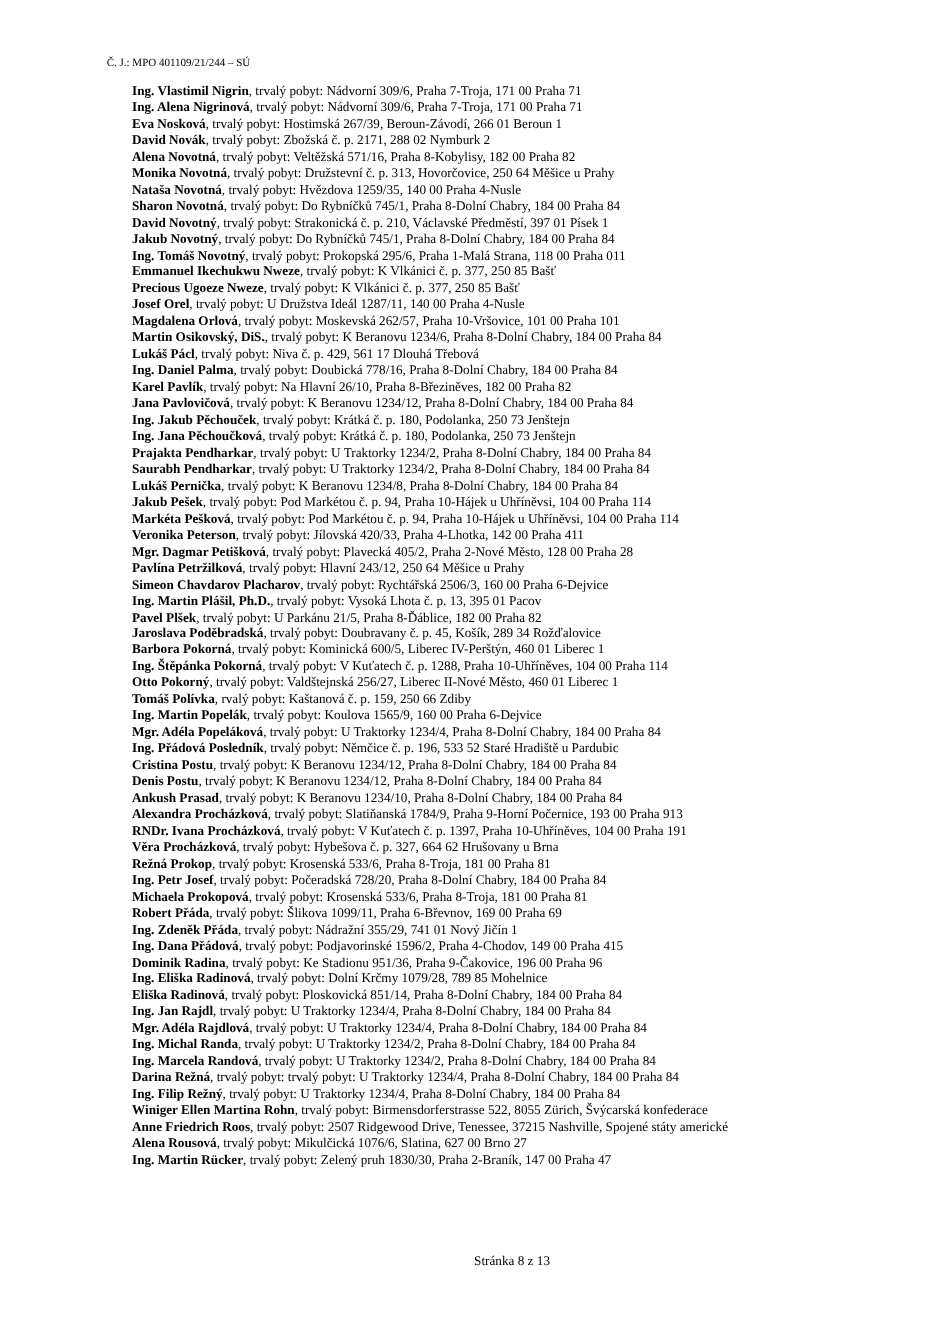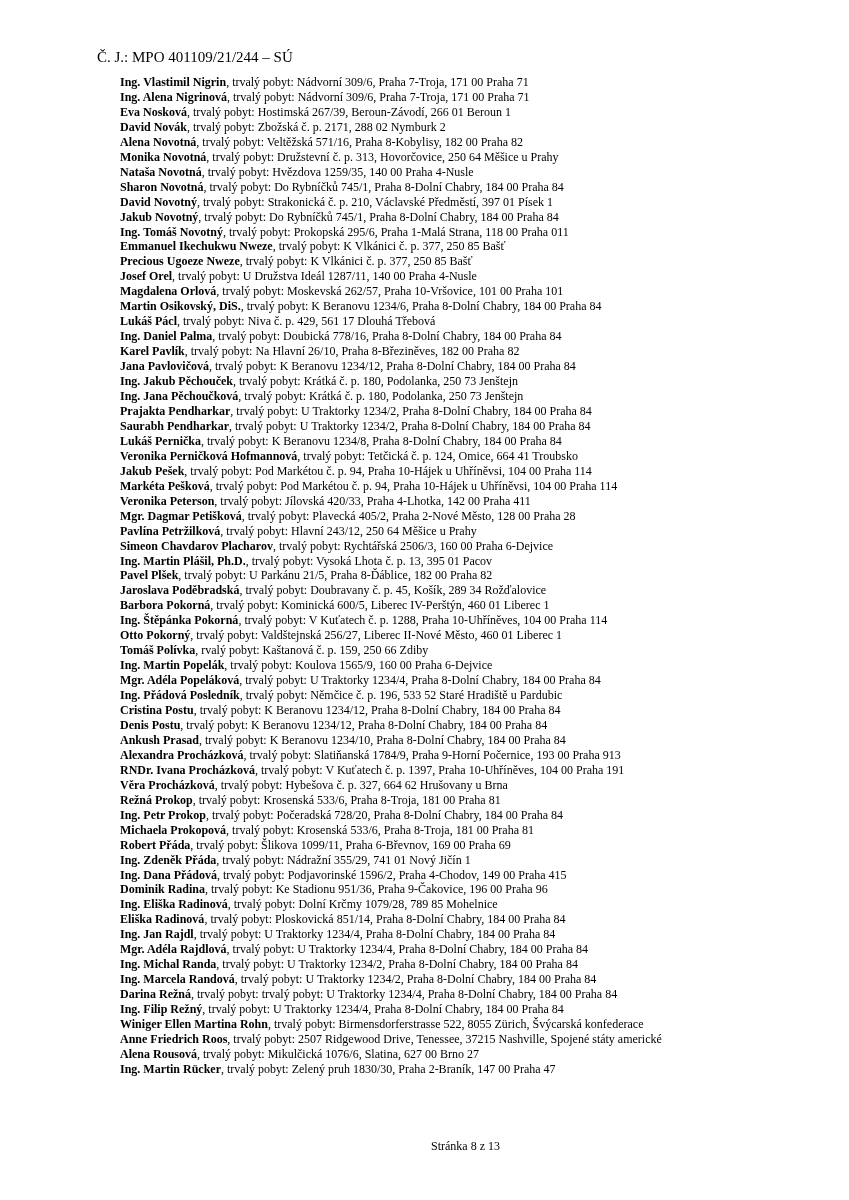--- a/index.html
+++ b/index.html
@@ -13,21 +13,21 @@
     position: relative;
     width: 849px;
     height: 1200px;
     background: #ffffff;
     overflow: hidden;
   }
   .docref {
     position: absolute;
     left: 97px;
     top: 50px;
-    font-size: 15px;
+    font-size: 10px;
     line-height: 15px;
     white-space: nowrap;
   }
   .list {
     position: absolute;
     left: 120px;
     top: 75px;
     width: 715px;
   }
   .entry {
@@ -75,21 +75,20 @@
       <div class="entry"><span class="name">Martin Osikovský, DiS.</span><span>, trvalý pobyt: K Beranovu 1234/6, Praha 8-Dolní Chabry, 184 00 Praha 84</span></div>
       <div class="entry"><span class="name">Lukáš Pácl</span><span>, trvalý pobyt: Niva č. p. 429, 561 17 Dlouhá Třebová</span></div>
       <div class="entry"><span class="name">Ing. Daniel Palma</span><span>, trvalý pobyt: Doubická 778/16, Praha 8-Dolní Chabry, 184 00 Praha 84</span></div>
       <div class="entry"><span class="name">Karel Pavlík</span><span>, trvalý pobyt: Na Hlavní 26/10, Praha 8-Březiněves, 182 00 Praha 82</span></div>
       <div class="entry"><span class="name">Jana Pavlovičová</span><span>, trvalý pobyt: K Beranovu 1234/12, Praha 8-Dolní Chabry, 184 00 Praha 84</span></div>
       <div class="entry"><span class="name">Ing. Jakub Pěchouček</span><span>, trvalý pobyt: Krátká č. p. 180, Podolanka, 250 73 Jenštejn</span></div>
       <div class="entry"><span class="name">Ing. Jana Pěchoučková</span><span>, trvalý pobyt: Krátká č. p. 180, Podolanka, 250 73 Jenštejn</span></div>
       <div class="entry"><span class="name">Prajakta Pendharkar</span><span>, trvalý pobyt: U Traktorky 1234/2, Praha 8-Dolní Chabry, 184 00 Praha 84</span></div>
       <div class="entry"><span class="name">Saurabh Pendharkar</span><span>, trvalý pobyt: U Traktorky 1234/2, Praha 8-Dolní Chabry, 184 00 Praha 84</span></div>
       <div class="entry"><span class="name">Lukáš Pernička</span><span>, trvalý pobyt: K Beranovu 1234/8, Praha 8-Dolní Chabry, 184 00 Praha 84</span></div>
-      <div class="entry"><span class="name">Veronika Perničková Hofmannová</span><span>, trvalý pobyt: Tetčická č. p. 124, Omice, 664 41 Troubsko</span></div>
       <div class="entry"><span class="name">Jakub Pešek</span><span>, trvalý pobyt: Pod Markétou č. p. 94, Praha 10-Hájek u Uhříněvsi, 104 00 Praha 114</span></div>
       <div class="entry"><span class="name">Markéta Pešková</span><span>, trvalý pobyt: Pod Markétou č. p. 94, Praha 10-Hájek u Uhříněvsi, 104 00 Praha 114</span></div>
       <div class="entry"><span class="name">Veronika Peterson</span><span>, trvalý pobyt: Jílovská 420/33, Praha 4-Lhotka, 142 00 Praha 411</span></div>
       <div class="entry"><span class="name">Mgr. Dagmar Petišková</span><span>, trvalý pobyt: Plavecká 405/2, Praha 2-Nové Město, 128 00 Praha 28</span></div>
       <div class="entry"><span class="name">Pavlína Petržilková</span><span>, trvalý pobyt: Hlavní 243/12, 250 64 Měšice u Prahy</span></div>
       <div class="entry"><span class="name">Simeon Chavdarov Placharov</span><span>, trvalý pobyt: Rychtářská 2506/3, 160 00 Praha 6-Dejvice</span></div>
       <div class="entry"><span class="name">Ing. Martin Plášil, Ph.D.</span><span>, trvalý pobyt: Vysoká Lhota č. p. 13, 395 01 Pacov</span></div>
       <div class="entry"><span class="name">Pavel Plšek</span><span>, trvalý pobyt: U Parkánu 21/5, Praha 8-Ďáblice, 182 00 Praha 82</span></div>
       <div class="entry"><span class="name">Jaroslava Poděbradská</span><span>, trvalý pobyt: Doubravany č. p. 45, Košík, 289 34 Rožďalovice</span></div>
       <div class="entry"><span class="name">Barbora Pokorná</span><span>, trvalý pobyt: Kominická 600/5, Liberec IV-Perštýn, 460 01 Liberec 1</span></div>
@@ -99,21 +98,21 @@
       <div class="entry"><span class="name">Ing. Martin Popelák</span><span>, trvalý pobyt: Koulova 1565/9, 160 00 Praha 6-Dejvice</span></div>
       <div class="entry"><span class="name">Mgr. Adéla Popeláková</span><span>, trvalý pobyt: U Traktorky 1234/4, Praha 8-Dolní Chabry, 184 00 Praha 84</span></div>
       <div class="entry"><span class="name">Ing. Přádová Posledník</span><span>, trvalý pobyt: Němčice č. p. 196, 533 52 Staré Hradiště u Pardubic</span></div>
       <div class="entry"><span class="name">Cristina Postu</span><span>, trvalý pobyt: K Beranovu 1234/12, Praha 8-Dolní Chabry, 184 00 Praha 84</span></div>
       <div class="entry"><span class="name">Denis Postu</span><span>, trvalý pobyt: K Beranovu 1234/12, Praha 8-Dolní Chabry, 184 00 Praha 84</span></div>
       <div class="entry"><span class="name">Ankush Prasad</span><span>, trvalý pobyt: K Beranovu 1234/10, Praha 8-Dolní Chabry, 184 00 Praha 84</span></div>
       <div class="entry"><span class="name">Alexandra Procházková</span><span>, trvalý pobyt: Slatiňanská 1784/9, Praha 9-Horní Počernice, 193 00 Praha 913</span></div>
       <div class="entry"><span class="name">RNDr. Ivana Procházková</span><span>, trvalý pobyt: V Kuťatech č. p. 1397, Praha 10-Uhříněves, 104 00 Praha 191</span></div>
       <div class="entry"><span class="name">Věra Procházková</span><span>, trvalý pobyt: Hybešova č. p. 327, 664 62 Hrušovany u Brna</span></div>
       <div class="entry"><span class="name">Režná Prokop</span><span>, trvalý pobyt: Krosenská 533/6, Praha 8-Troja, 181 00 Praha 81</span></div>
-      <div class="entry"><span class="name">Ing. Petr Prokop</span><span>, trvalý pobyt: Počeradská 728/20, Praha 8-Dolní Chabry, 184 00 Praha 84</span></div>
+      <div class="entry"><span class="name">Ing. Petr Josef</span><span>, trvalý pobyt: Počeradská 728/20, Praha 8-Dolní Chabry, 184 00 Praha 84</span></div>
       <div class="entry"><span class="name">Michaela Prokopová</span><span>, trvalý pobyt: Krosenská 533/6, Praha 8-Troja, 181 00 Praha 81</span></div>
       <div class="entry"><span class="name">Robert Přáda</span><span>, trvalý pobyt: Šlikova 1099/11, Praha 6-Břevnov, 169 00 Praha 69</span></div>
       <div class="entry"><span class="name">Ing. Zdeněk Přáda</span><span>, trvalý pobyt: Nádražní 355/29, 741 01 Nový Jičín 1</span></div>
       <div class="entry"><span class="name">Ing. Dana Přádová</span><span>, trvalý pobyt: Podjavorinské 1596/2, Praha 4-Chodov, 149 00 Praha 415</span></div>
       <div class="entry"><span class="name">Dominik Radina</span><span>, trvalý pobyt: Ke Stadionu 951/36, Praha 9-Čakovice, 196 00 Praha 96</span></div>
       <div class="entry"><span class="name">Ing. Eliška Radinová</span><span>, trvalý pobyt: Dolní Krčmy 1079/28, 789 85 Mohelnice</span></div>
       <div class="entry"><span class="name">Eliška Radinová</span><span>, trvalý pobyt: Ploskovická 851/14, Praha 8-Dolní Chabry, 184 00 Praha 84</span></div>
       <div class="entry"><span class="name">Ing. Jan Rajdl</span><span>, trvalý pobyt: U Traktorky 1234/4, Praha 8-Dolní Chabry, 184 00 Praha 84</span></div>
       <div class="entry"><span class="name">Mgr. Adéla Rajdlová</span><span>, trvalý pobyt: U Traktorky 1234/4, Praha 8-Dolní Chabry, 184 00 Praha 84</span></div>
       <div class="entry"><span class="name">Ing. Michal Randa</span><span>, trvalý pobyt: U Traktorky 1234/2, Praha 8-Dolní Chabry, 184 00 Praha 84</span></div>

